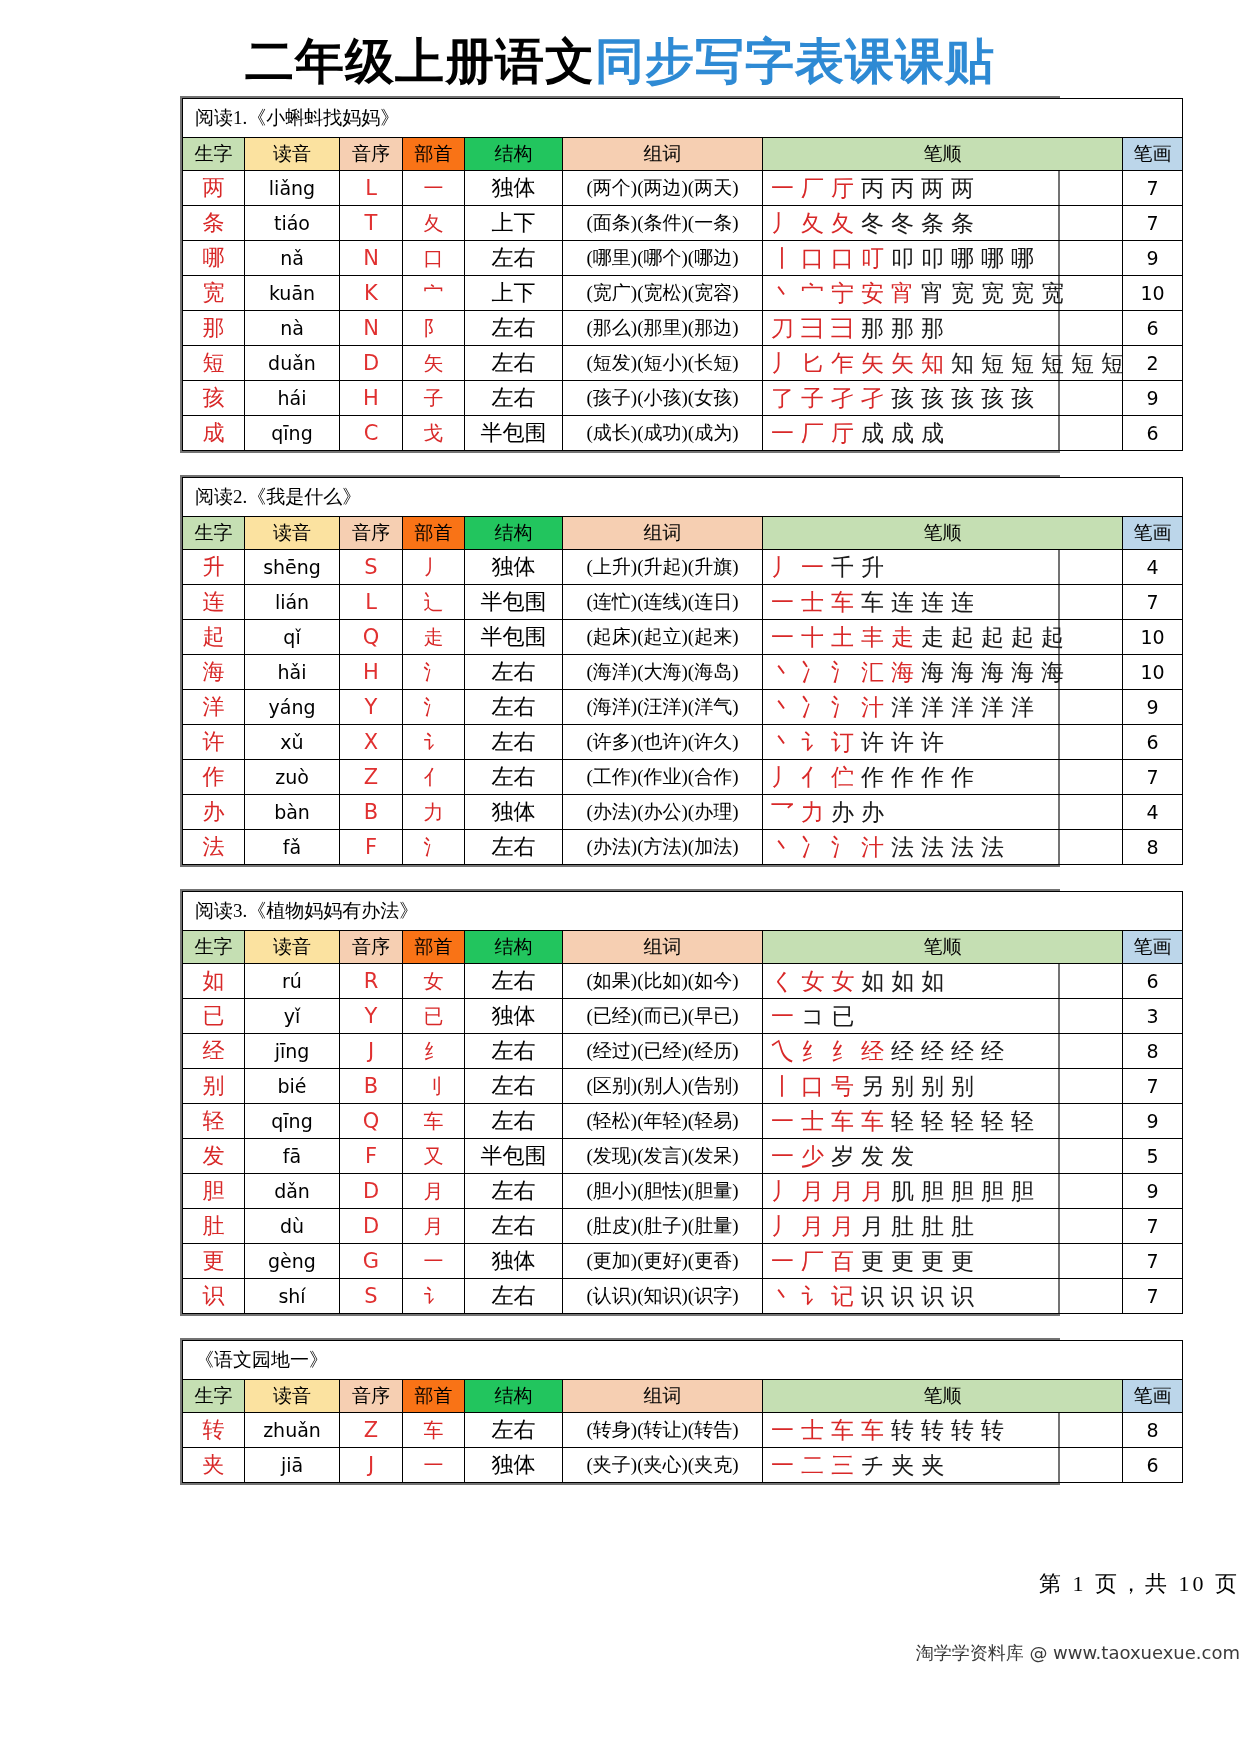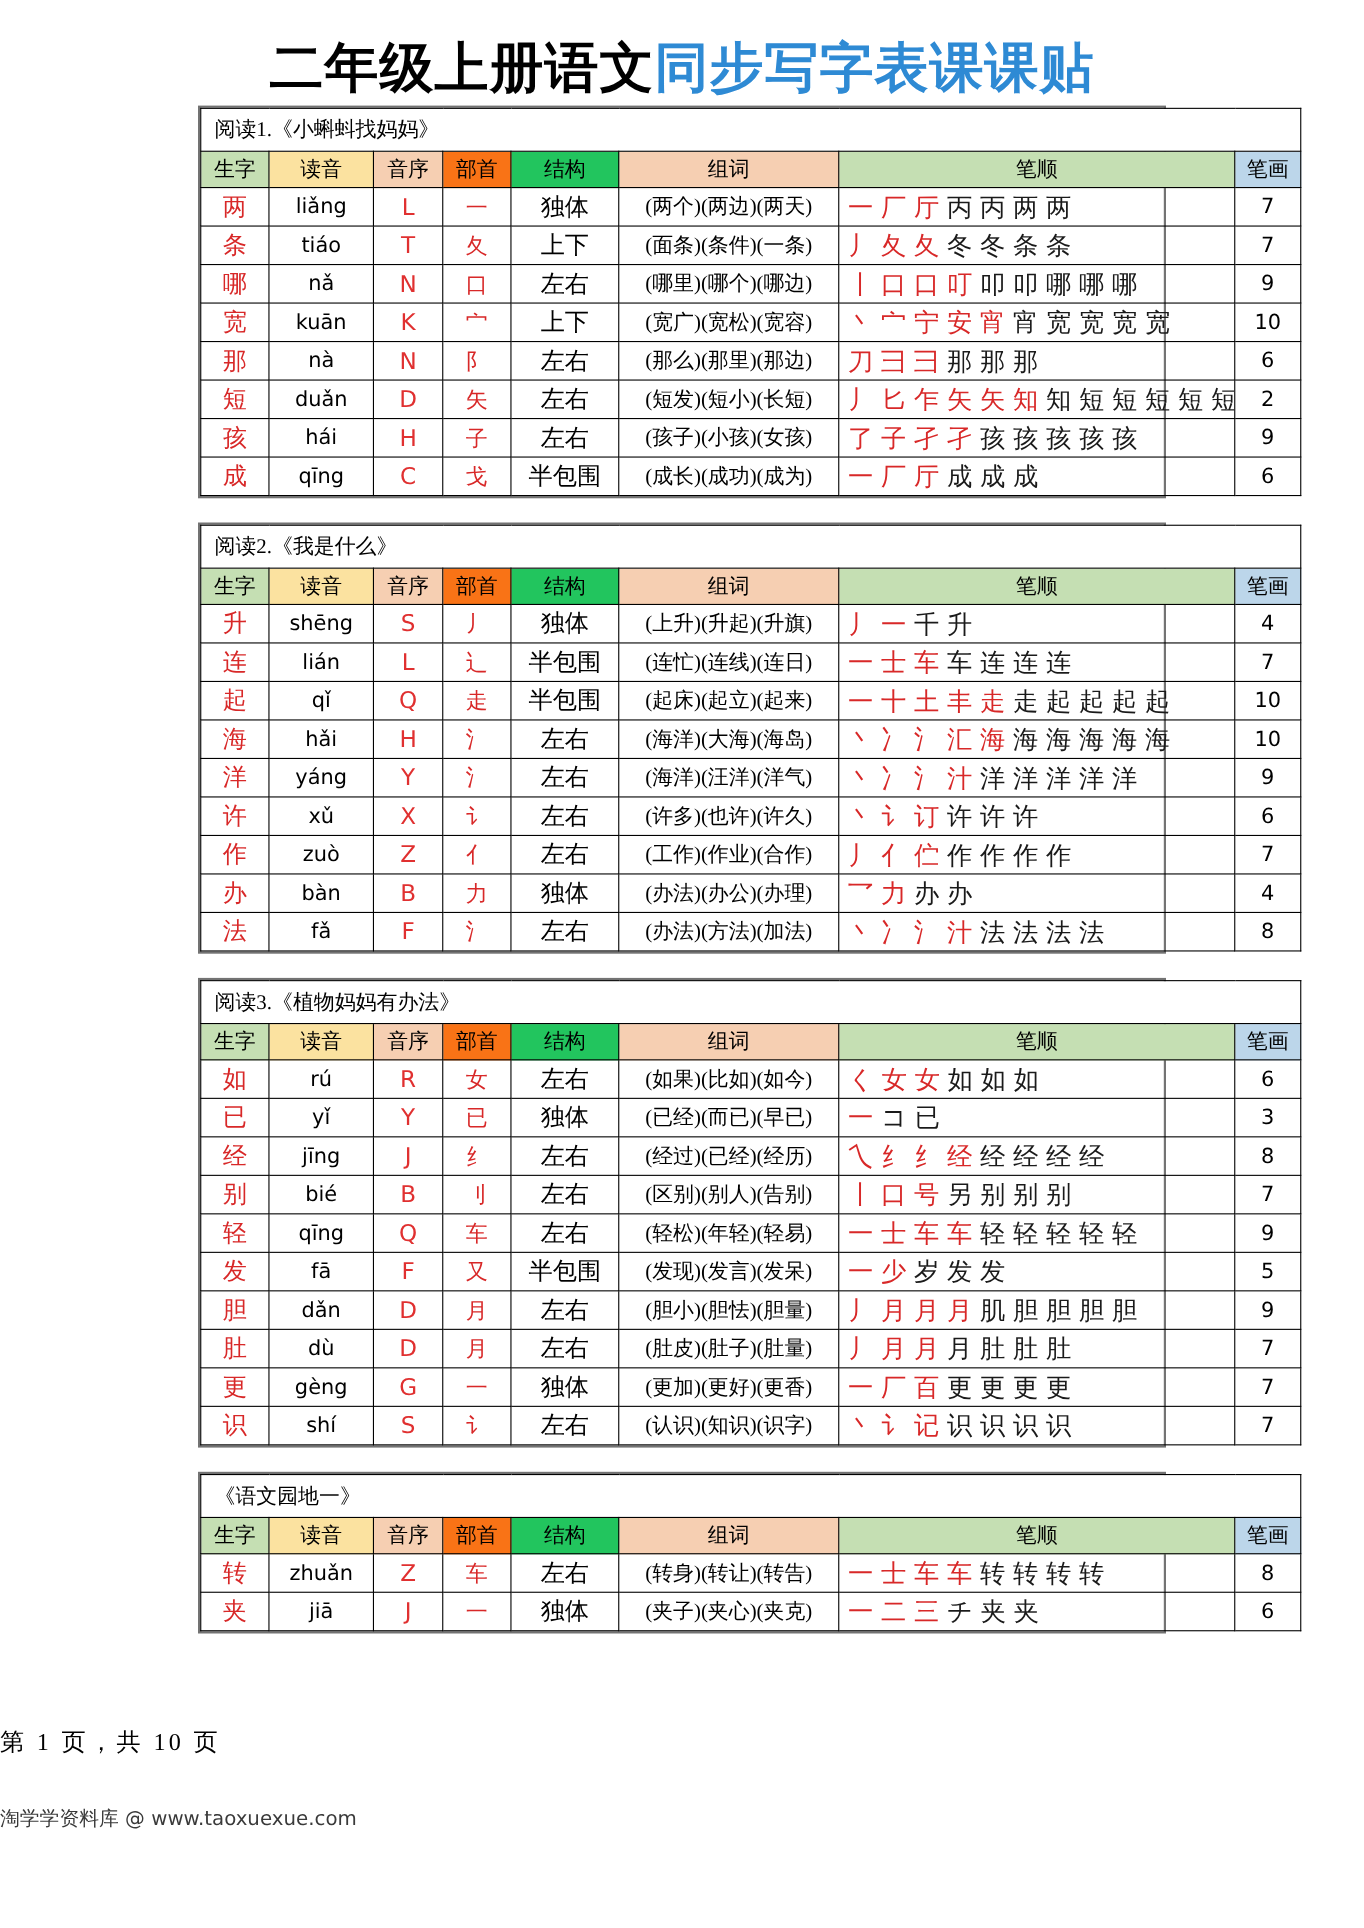--- a/index.html
+++ b/index.html
@@ -110,21 +110,21 @@
   col.w-pinyin  { width: 95px; }
   col.w-letter  { width: 63px; }
   col.w-radical { width: 62px; }
   col.w-struct  { width: 98px; }
   col.w-words   { width: 200px; }
   col.w-strokes { width: 360px; }
   col.w-count   { width: 60px; }
 
   
   .footer {
-    text-align: left;
+    text-align: right;
     margin-top: 84px;
   }
   .page-num {
     font-size: 22px;
     color: #000000;
     letter-spacing: 3px;
     font-family: "Liberation Serif", "DejaVu Serif", serif;
   }
   .watermark {
     margin-top: 42px;

